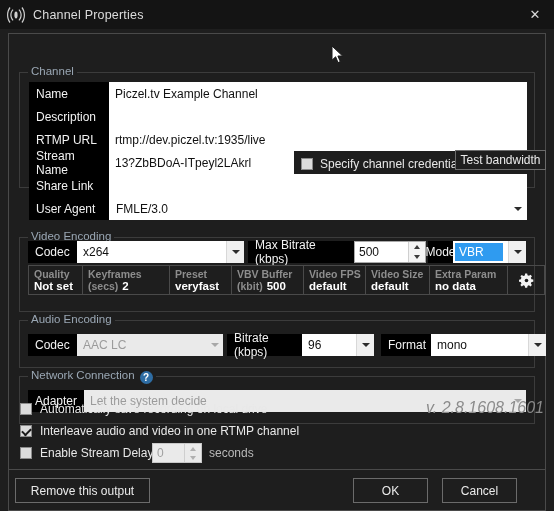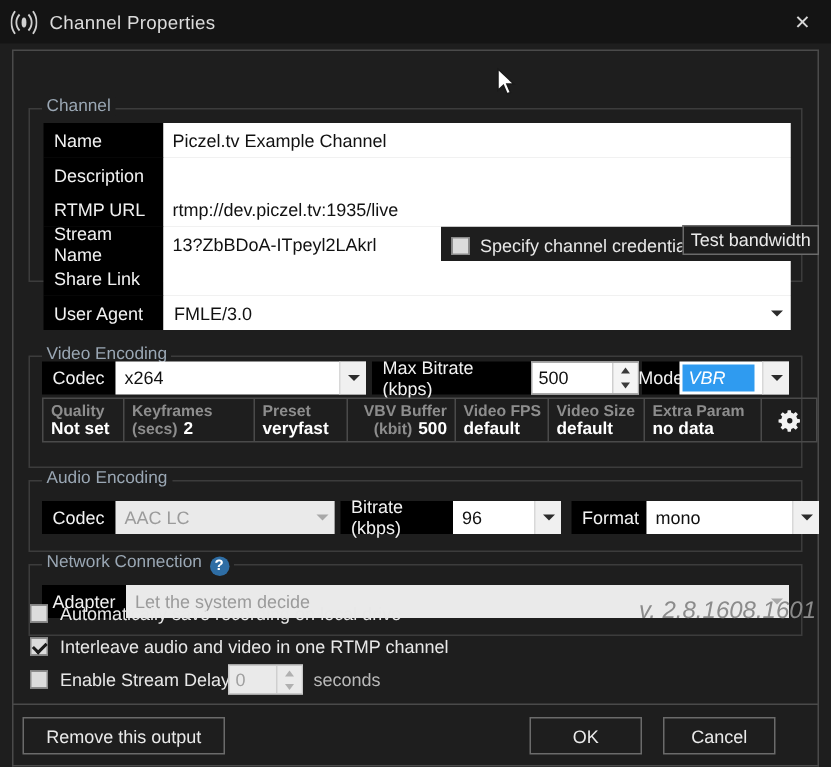--- a/index.html
+++ b/index.html
@@ -182,21 +182,21 @@
             <div>
                 <i class="dn"></i>
               </div>
           </span>
         </span>
       </div>
 
       <div style="position:absolute;left:408px;top:3px;height:22px;display:flex;">
         <span class="lbl" style="width:25px;height:22px;justify-content:center;">Mode</span>
         <span class="combo" style="width:73px;height:22px;background:#fff;padding:0 20px 0 0;">
-          <span style="background:#2f9bf0;color:#fff;height:18px;margin:2px 0 2px 2px;padding:0 4px;display:flex;align-items:center;width:48px;box-sizing:border-box;font-style:italic;">VBR</span>
+          <span style="background:#2f9bf0;color:#fff;height:18px;margin:2px 0 2px 2px;padding:0 4px;display:flex;align-items:center;width:48px;box-sizing:border-box;">VBR</span>
           <span class="arrow">
               <i class="caret"></i>
             </span>
         </span>
       </div>
 
       <div class="vgrid">
         <div class="vcell" style="width:54px;">
           <span class="k">Quality</span>
           <span class="v">Not set</span>
@@ -205,21 +205,21 @@
           <span class="k">Keyframes</span>
           <span style="display:flex;gap:4px;align-items:baseline;">
             <span class="k">(secs)</span>
             <span class="v">2</span>
           </span>
         </div>
         <div class="vcell" style="width:62px;">
           <span class="k">Preset</span>
           <span class="v">veryfast</span>
         </div>
-        <div class="vcell" style="width:72px;align-items:flex-end;">
+        <div class="vcell" style="width:72px;">
           <span class="k">VBV Buffer</span>
           <span style="display:flex;gap:4px;align-items:baseline;">
             <span class="k">(kbit)</span>
             <span class="v">500</span>
           </span>
         </div>
         <div class="vcell" style="width:62px;">
           <span class="k">Video FPS</span>
           <span class="v">default</span>
         </div>

